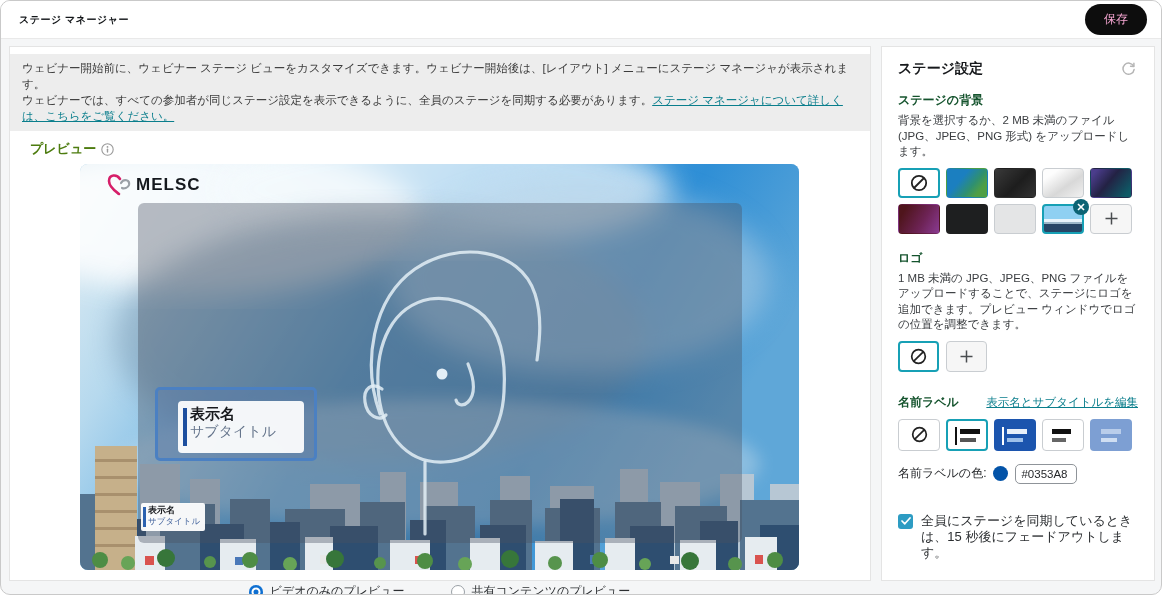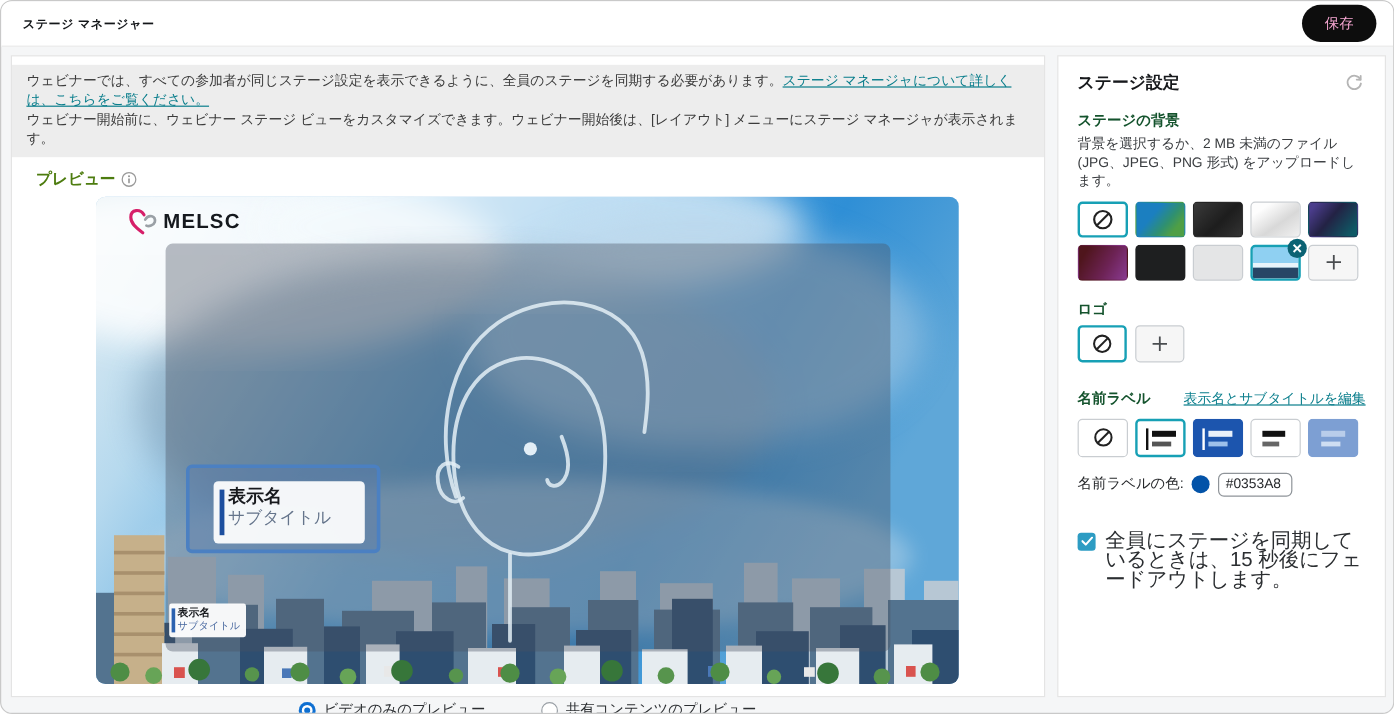--- a/index.html
+++ b/index.html
@@ -85,38 +85,38 @@
   .style-darkblue { background:#1c55ae; border-color:transparent; }
   .style-steel { background:#7d9fd3; border-color:transparent; }
 
   .color-row { display:flex; align-items:center; gap:7px; margin-bottom:29px; }
   .color-label { font-size:12px; color:#26282b; }
   .color-swatch { width:15px; height:15px; border-radius:50%; background:#0353a8; cursor:pointer; }
   .color-input { width:62px; height:20px; border:1px solid #8f9499; border-radius:5px; font-size:11.5px; color:#26282b; padding:0 5px; font-family:"Liberation Sans","DejaVu Sans",sans-serif; }
 
   .check-row { display:flex; gap:8px; align-items:flex-start; }
   .checkbox { flex:0 0 auto; width:15px; height:15px; border-radius:3px; background:#2d9cc3; display:flex; align-items:center; justify-content:center; margin-top:1px; cursor:pointer; }
-  .check-text { font-size:17px; line-height:16px; color:#2b2e31; }
+  .check-text { font-size:13px; line-height:16px; color:#2b2e31; }
 </style>
 </head>
 <body>
 
 <div class="page">
 
   <div class="topbar">
     <div class="page-title">ステージ マネージャー</div>
     <button class="save-btn">保存</button>
   </div>
 
   <div class="main-card">
     <div class="banner">
+      <div>ウェビナー開始前に、ウェビナー ステージ ビューをカスタマイズできます。ウェビナー開始後は、[レイアウト] メニューにステージ マネージャが表示されます。</div>
       <div>
         <span>ウェビナーでは、すべての参加者が同じステージ設定を表示できるように、全員のステージを同期する必要があります。</span><span class="banner-link">ステージ マネージャについて詳しくは、こちらをご覧ください。</span>
       </div>
-      <div>ウェビナー開始前に、ウェビナー ステージ ビューをカスタマイズできます。ウェビナー開始後は、[レイアウト] メニューにステージ マネージャが表示されます。</div>
     </div>
 
     <div class="preview-head">
       <span class="preview-label">プレビュー</span>
       <span class="info-icon">
         <svg width="13" height="13" viewBox="0 0 13 13">
             <circle cx="6.5" cy="6.5" r="5.7" fill="none" stroke="#9a9a9a" stroke-width="1.1"></circle>
             <circle cx="6.5" cy="3.9" r="0.9" fill="#9a9a9a"></circle>
             <rect x="5.8" y="5.6" width="1.4" height="4.2" rx="0.7" fill="#9a9a9a"></rect>
           </svg>
@@ -324,20 +324,21 @@
         </span>
       </div>
       <div class="thumb t-upload">
         <svg width="15" height="15" viewBox="0 0 15 15">
             <path d="M7.5 1.5 V13.5 M1.5 7.5 H13.5" stroke="#4a4d50" stroke-width="1.5"></path>
           </svg>
       </div>
     </div>
 
     <div class="sec-heading">ロゴ</div>
+    <div class="sec-desc">1 MB 未満の JPG、JPEG、PNG ファイルをアップロードすることで、ステージにロゴを追加できます。プレビュー ウィンドウでロゴの位置を調整できます。</div>
     <div class="logo-btn-row">
       <div class="opt-box sel">
         <svg width="17" height="17" viewBox="0 0 18 18">
             <circle cx="9" cy="9" r="7.2" fill="none" stroke="#222" stroke-width="1.8"></circle>
             <line x1="4" y1="14" x2="14" y2="4" stroke="#222" stroke-width="1.8"></line>
           </svg>
       </div>
       <div class="opt-box" style="background:#f6f6f6;">
         <svg width="15" height="15" viewBox="0 0 15 15">
             <path d="M7.5 1.5 V13.5 M1.5 7.5 H13.5" stroke="#4a4d50" stroke-width="1.5"></path>

